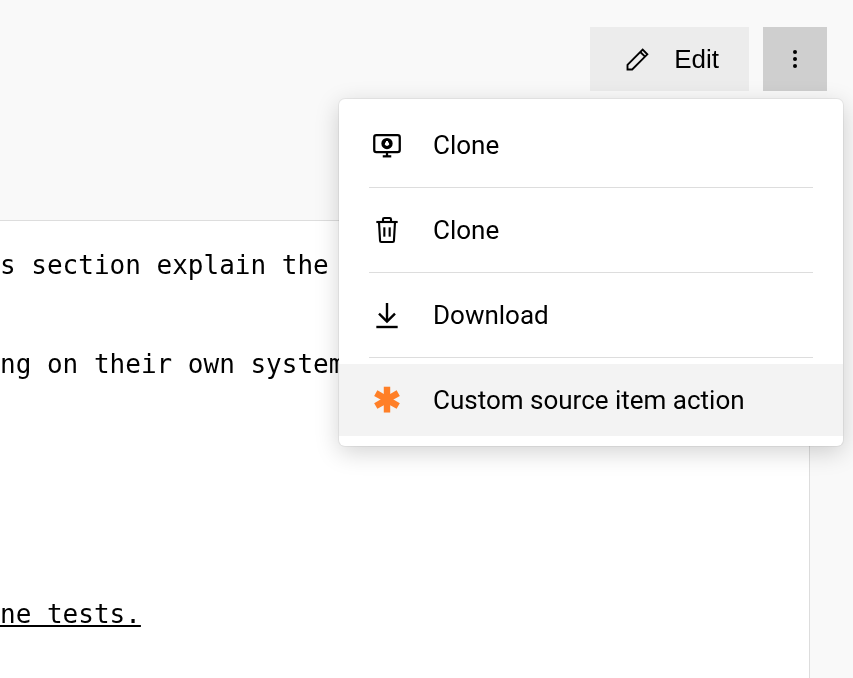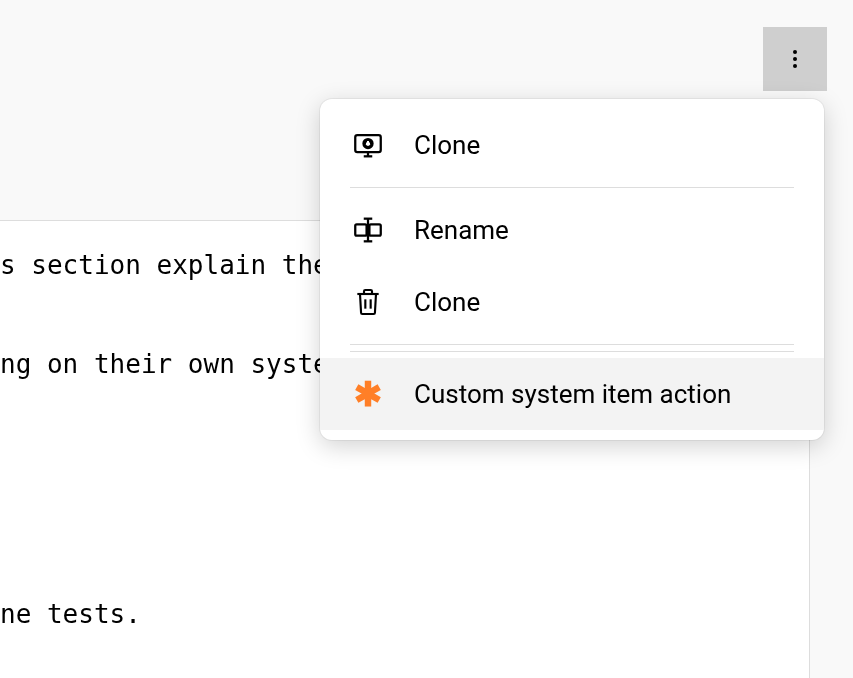--- a/index.html
+++ b/index.html
@@ -58,24 +58,24 @@
       top: 100px;
       left: 0;
     }
     .content p {
       white-space: pre;
       margin-bottom: 50px;
     }
     .dropdown {
       position: absolute;
       top: 99px;
-      left: 320px;
+      left: 339px;
       width: 504px;
       background: #fff;
-      border-radius: 12px;
+      border-radius: 6px;
       box-shadow: 0 6px 24px rgba(0,0,0,0.18), 0 0 0 1px rgba(0,0,0,0.05);
       padding: 10px 0;
     }
     .menu-item {
       display: flex;
       align-items: center;
       gap: 28px;
       padding: 18px 30px;
       font-size: 26px;
       cursor: pointer;
@@ -102,35 +102,44 @@
       color: #ff7f27;
       font-size: 34px;
       font-weight: bold;
       line-height: 1;
     }
   </style>
 </head>
 <body>
 
 <div class="toolbar">
+  <button class="edit-btn">
+    <span class="menu-icon">
+      <svg width="28" height="28" viewBox="0 0 24 24" fill="none" stroke="#000" stroke-width="1.6">
+        <path d="M3 21 L3 17 L16 4 L20 8 L7 21 Z"></path>
+        <line x1="14" y1="6" x2="18" y2="10"></line>
+      </svg>
+    </span>
+    <span>Edit</span>
+  </button>
   <button class="more-btn">
     <span>
       <svg width="24" height="24" viewBox="0 0 24 24" fill="#000">
         <circle cx="12" cy="5" r="2"></circle>
         <circle cx="12" cy="12" r="2"></circle>
         <circle cx="12" cy="19" r="2"></circle>
       </svg>
     </span>
   </button>
 </div>
 
 <div class="content">
   <p>s section explain the</p>
   <p>ng on their own system</p>
-  <p style="margin-top:200px;">ne tests.</p>
+  <p style="margin-top:200px;text-decoration:underline;">ne tests.</p>
 </div>
 
 <div class="dropdown">
   <div class="menu-item">
     <span class="menu-icon">
       <svg width="34" height="34" viewBox="0 0 24 24" fill="none" stroke="#000" stroke-width="1.6">
         <rect x="3" y="5" width="18" height="12" rx="1.5"></rect>
         <line x1="9" y1="20" x2="15" y2="20"></line>
         <line x1="12" y1="17" x2="12" y2="20"></line>
         <circle cx="12" cy="11" r="3.2" fill="#000"></circle>
@@ -138,48 +147,46 @@
         <path d="M12 12.2 L10.8 11" stroke="#fff" stroke-width="1.4"></path>
         <path d="M12 12.2 L13.2 11" stroke="#fff" stroke-width="1.4"></path>
       </svg>
     </span>
     <span>Clone</span>
   </div>
 
 
   <div class="menu-divider"></div>
 
-  <div class="menu-item">
-    <span class="menu-icon">
-      <svg width="34" height="34" viewBox="0 0 24 24" fill="none" stroke="#000" stroke-width="1.6">
-        <rect x="3" y="8" width="8" height="8" rx="1"></rect>
-        <rect x="13" y="8" width="8" height="8" rx="1"></rect>
-        <line x1="12" y1="4" x2="12" y2="20"></line>
-        <line x1="9" y1="4" x2="15" y2="4"></line>
-        <line x1="9" y1="20" x2="15" y2="20"></line>
-      </svg>
-    </span>
-    <span>Rename</span>
-  </div>
 
   <div class="menu-item">
     <span class="menu-icon">
       <svg width="32" height="32" viewBox="0 0 24 24" fill="none" stroke="#000" stroke-width="1.6">
         <path d="M4 6 L20 6"></path>
         <path d="M6 6 L6.8 20 A1 1 0 0 0 7.8 21 L16.2 21 A1 1 0 0 0 17.2 20 L18 6"></path>
         <path d="M9 6 L9 4 A1 1 0 0 1 10 3 L14 3 A1 1 0 0 1 15 4 L15 6"></path>
         <line x1="10" y1="10" x2="10" y2="17"></line>
         <line x1="14" y1="10" x2="14" y2="17"></line>
       </svg>
     </span>
     <span>Clone</span>
   </div>
 
   <div class="menu-divider"></div>
 
+  <div class="menu-item">
+    <span class="menu-icon">
+      <svg width="32" height="32" viewBox="0 0 24 24" fill="none" stroke="#000" stroke-width="1.8">
+        <line x1="12" y1="3" x2="12" y2="16"></line>
+        <polyline points="6,11 12,17 18,11"></polyline>
+        <line x1="4" y1="21" x2="20" y2="21"></line>
+      </svg>
+    </span>
+    <span>Download</span>
+  </div>
 
   <div class="menu-divider"></div>
 
   <div class="menu-item hovered">
     <span class="menu-icon asterisk-icon">✱</span>
-    <span>Custom system item action</span>
+    <span>Custom source item action</span>
   </div>
 </div>
 
 </body></html>

